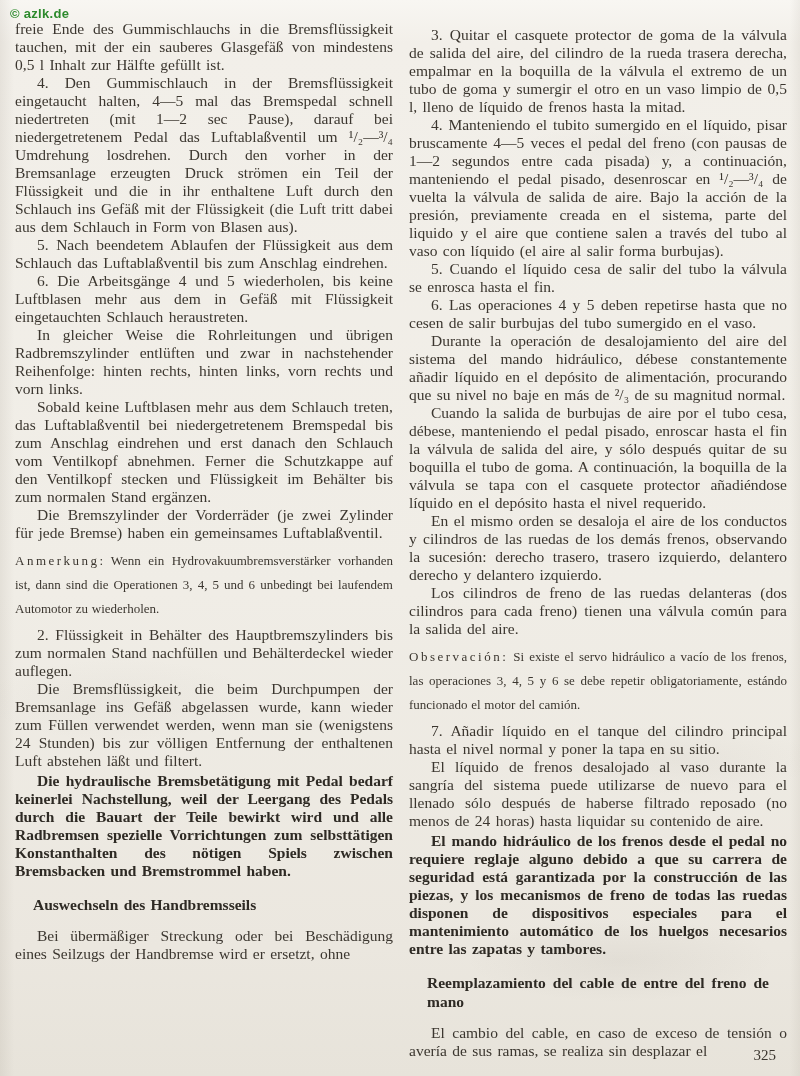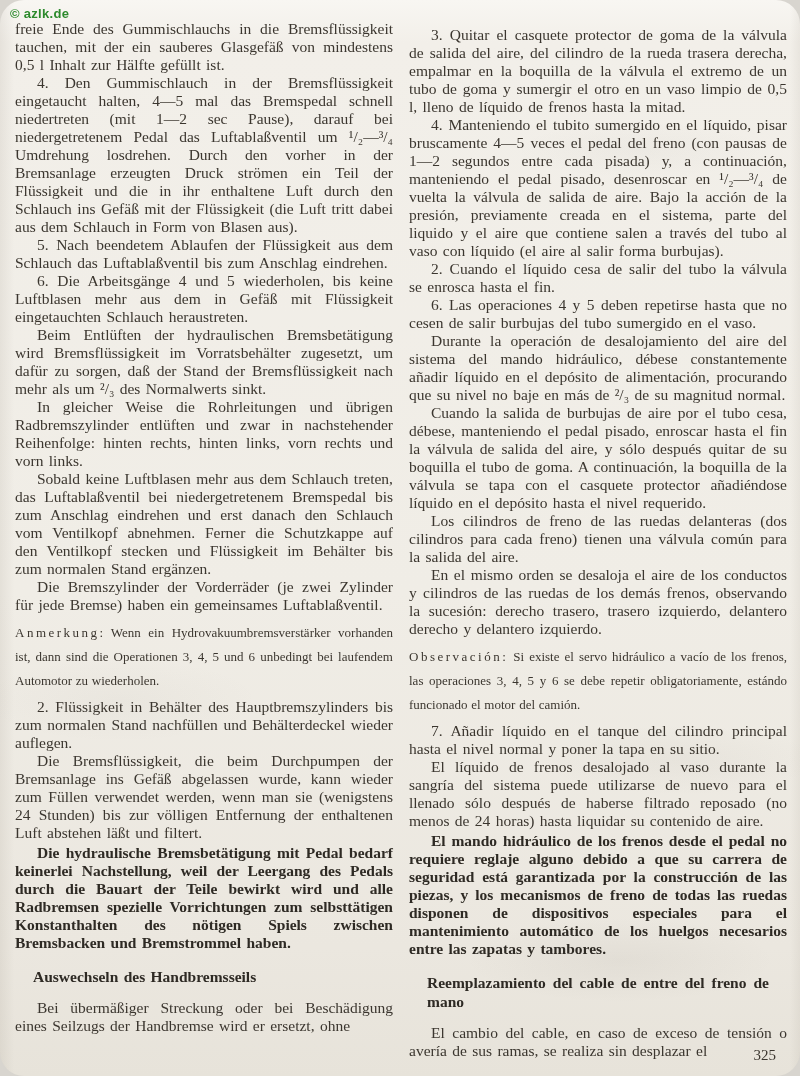--- a/index.html
+++ b/index.html
@@ -8,21 +8,20 @@
     font-family:"Liberation Serif","DejaVu Serif",serif;
     background:#d8d5cf;
   }
   .page{
     position:relative;width:800px;height:1076px;overflow:hidden;
     background:
       linear-gradient(90deg, rgba(120,110,95,0.10) 0px, rgba(120,110,95,0.0) 14px),
       linear-gradient(270deg, rgba(120,110,95,0.08) 0px, rgba(120,110,95,0.0) 10px),
       linear-gradient(180deg,#f8f6f2 0%,#f2efe9 4%,#f0ede6 55%,#ebe7df 88%,#e7e3da 100%);
     color:#3b362f;
-    border-radius:24px;
   }
   
   .page::after{
     content:"";position:absolute;inset:0;pointer-events:none;
     background:
       radial-gradient(220px 60px at 620px 960px, rgba(110,105,95,0.07), transparent 70%),
       radial-gradient(200px 50px at 680px 760px, rgba(110,105,95,0.05), transparent 70%),
       radial-gradient(180px 40px at 640px 150px, rgba(110,105,95,0.04), transparent 70%),
       radial-gradient(200px 60px at 120px 700px, rgba(110,105,95,0.04), transparent 70%);
   }
@@ -69,41 +68,40 @@
 
   <div class="watermark">© azlk.de</div>
 
   <div class="columns">
 
     <div class="col left">
       <p class="plain">freie Ende des Gummischlauchs in die Bremsflüssigkeit tauchen, mit der ein sauberes Glasgefäß von mindestens 0,5 l Inhalt zur Hälfte gefüllt ist.</p>
       <p class="indent">4. Den Gummischlauch in der Bremsflüssigkeit eingetaucht halten, 4—5 mal das Bremspedal schnell niedertreten (mit 1—2 sec Pause), darauf bei niedergetretenem Pedal das Luftablaßventil um ¹/₂—³/₄ Umdrehung losdrehen. Durch den vorher in der Bremsanlage erzeugten Druck strömen ein Teil der Flüssigkeit und die in ihr enthaltene Luft durch den Schlauch ins Gefäß mit der Flüssigkeit (die Luft tritt dabei aus dem Schlauch in Form von Blasen aus).</p>
       <p class="indent">5. Nach beendetem Ablaufen der Flüssigkeit aus dem Schlauch das Luftablaßventil bis zum Anschlag eindrehen.</p>
       <p class="indent">6. Die Arbeitsgänge 4 und 5 wiederholen, bis keine Luftblasen mehr aus dem in Gefäß mit Flüssigkeit eingetauchten Schlauch heraustreten.</p>
-      <p class="indent">Beim Entlüften der hydraulischen Bremsbetätigung wird Bremsflüssigkeit im Vorratsbehälter zugesetzt, um dafür zu sorgen, daß der Stand der Bremsflüssigkeit nach mehr als um ²/₃ des Normalwerts sinkt.</p>
       <p class="indent">In gleicher Weise die Rohrleitungen und übrigen Radbremszylinder entlüften und zwar in nachstehender Reihenfolge: hinten rechts, hinten links, vorn rechts und vorn links.</p>
       <p class="indent">Sobald keine Luftblasen mehr aus dem Schlauch treten, das Luftablaßventil bei niedergetretenem Bremspedal bis zum Anschlag eindrehen und erst danach den Schlauch vom Ventilkopf abnehmen. Ferner die Schutzkappe auf den Ventilkopf stecken und Flüssigkeit im Behälter bis zum normalen Stand ergänzen.</p>
       <p class="indent">Die Bremszylinder der Vorderräder (je zwei Zylinder für jede Bremse) haben ein gemeinsames Luftablaßventil.</p>
       <p class="note"><span class="note-label">Anmerkung:</span><span>Wenn ein Hydrovakuumbremsverstärker vorhanden ist, dann sind die Operationen 3, 4, 5 und 6 unbedingt bei laufendem Automotor zu wiederholen.</span></p>
       <p class="indent">2. Flüssigkeit in Behälter des Hauptbremszylinders bis zum normalen Stand nachfüllen und Behälterdeckel wieder auflegen.</p>
       <p class="indent">Die Bremsflüssigkeit, die beim Durchpumpen der Bremsanlage ins Gefäß abgelassen wurde, kann wieder zum Füllen verwendet werden, wenn man sie (wenigstens 24 Stunden) bis zur völligen Entfernung der enthaltenen Luft abstehen läßt und filtert.</p>
       <p class="bold">Die hydraulische Bremsbetätigung mit Pedal bedarf keinerlei Nachstellung, weil der Leergang des Pedals durch die Bauart der Teile bewirkt wird und alle Radbremsen spezielle Vorrichtungen zum selbsttätigen Konstanthalten des nötigen Spiels zwischen Bremsbacken und Bremstrommel haben.</p>
       <p class="subheading">Auswechseln des Handbremsseils</p>
       <p class="indent">Bei übermäßiger Streckung oder bei Beschädigung eines Seilzugs der Handbremse wird er ersetzt, ohne</p>
     </div>
 
     <div class="col right">
       <p class="indent">3. Quitar el casquete protector de goma de la válvula de salida del aire, del cilindro de la rueda trasera derecha, empalmar en la boquilla de la válvula el extremo de un tubo de goma y sumergir el otro en un vaso limpio de 0,5 l, lleno de líquido de frenos hasta la mitad.</p>
       <p class="indent">4. Manteniendo el tubito sumergido en el líquido, pisar bruscamente 4—5 veces el pedal del freno (con pausas de 1—2 segundos entre cada pisada) y, a continuación, manteniendo el pedal pisado, desenroscar en ¹/₂—³/₄ de vuelta la válvula de salida de aire. Bajo la acción de la presión, previamente creada en el sistema, parte del liquido y el aire que contiene salen a través del tubo al vaso con líquido (el aire al salir forma burbujas).</p>
-      <p class="indent">2. Cuando el líquido cesa de salir del tubo la válvula se enrosca hasta el fin.</p>
+      <p class="indent">5. Cuando el líquido cesa de salir del tubo la válvula se enrosca hasta el fin.</p>
       <p class="indent">6. Las operaciones 4 y 5 deben repetirse hasta que no cesen de salir burbujas del tubo sumergido en el vaso.</p>
       <p class="indent">Durante la operación de desalojamiento del aire del sistema del mando hidráulico, débese constantemente añadir líquido en el depósito de alimentación, procurando que su nivel no baje en más de ²/₃ de su magnitud normal.</p>
       <p class="indent">Cuando la salida de burbujas de aire por el tubo cesa, débese, manteniendo el pedal pisado, enroscar hasta el fin la válvula de salida del aire, y sólo después quitar de su boquilla el tubo de goma. A continuación, la boquilla de la válvula se tapa con el casquete protector añadiéndose líquido en el depósito hasta el nivel requerido.</p>
+      <p class="indent">En el mismo orden se desaloja el aire de los conductos y cilindros de las ruedas de los demás frenos, observando la sucesión: derecho trasero, trasero izquierdo, delantero derecho y delantero izquierdo.</p>
       <p class="indent">Los cilindros de freno de las ruedas delanteras (dos cilindros para cada freno) tienen una válvula común para la salida del aire.</p>
-      <p class="indent">En el mismo orden se desaloja el aire de los conductos y cilindros de las ruedas de los demás frenos, observando la sucesión: derecho trasero, trasero izquierdo, delantero derecho y delantero izquierdo.</p>
       <p class="note"><span class="note-label">Observación:</span><span>Si existe el servo hidráulico a vacío de los frenos, las operaciones 3, 4, 5 y 6 se debe repetir obligatoriamente, estándo funcionado el motor del camión.</span></p>
       <p class="indent">7. Añadir líquido en el tanque del cilindro principal hasta el nivel normal y poner la tapa en su sitio.</p>
       <p class="indent">El líquido de frenos desalojado al vaso durante la sangría del sistema puede utilizarse de nuevo para el llenado sólo después de haberse filtrado reposado (no menos de 24 horas) hasta liquidar su contenido de aire.</p>
       <p class="bold">El mando hidráulico de los frenos desde el pedal no requiere reglaje alguno debido a que su carrera de seguridad está garantizada por la construcción de las piezas, y los mecanismos de freno de todas las ruedas disponen de dispositivos especiales para el mantenimiento automático de los huelgos necesarios entre las zapatas y tambores.</p>
       <p class="subheading">Reemplazamiento del cable de entre del freno de mano</p>
       <p class="indent">El cambio del cable, en caso de exceso de tensión o avería de sus ramas, se realiza sin desplazar el</p>
     </div>
 
   </div>
 

